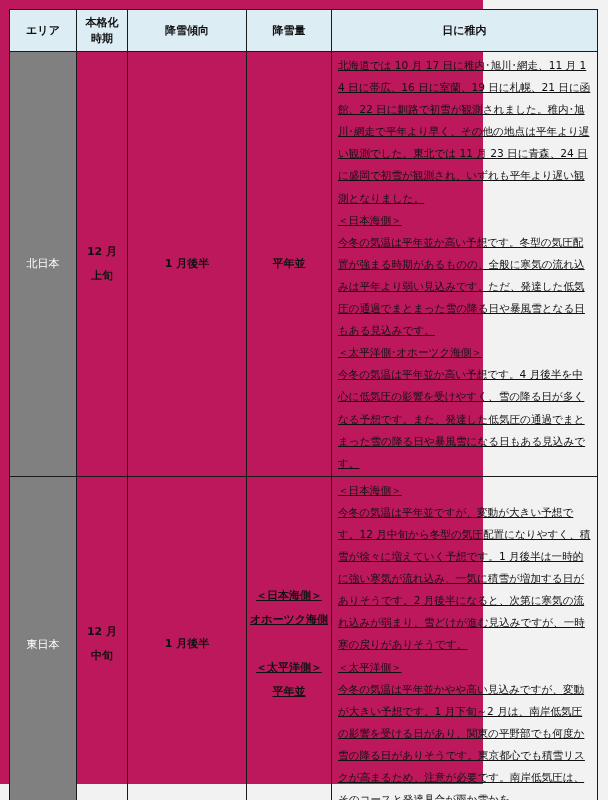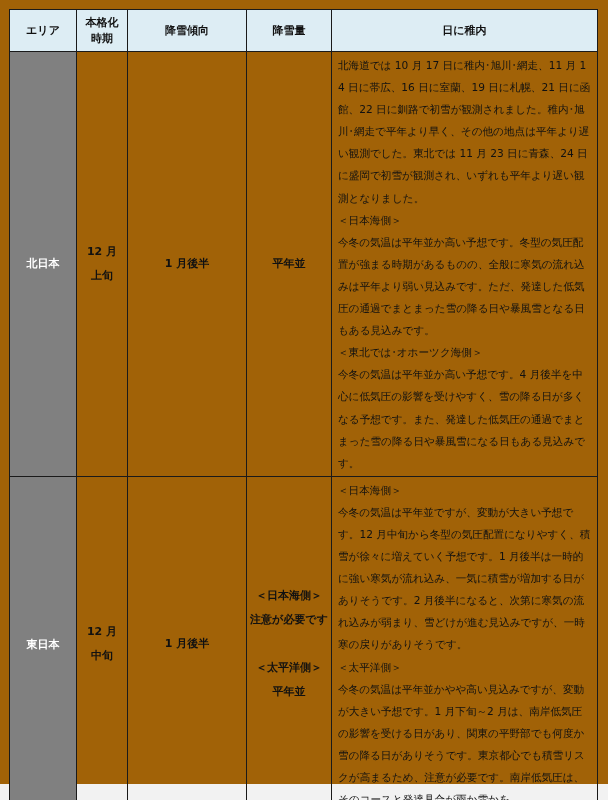--- a/index.html
+++ b/index.html
@@ -3,22 +3,22 @@
 <meta charset="utf-8">
 <style>
   html, body { margin: 0; padding: 0; }
   body {
     width: 608px; height: 800px; overflow: hidden;
     background: #f2f2f2;
     font-family: "DejaVu Sans", "Liberation Sans", sans-serif;
     color: #111;
   }
   .page {
-    position: absolute; left: 0; top: 0; width: 608px; height: 784px;
-    background: #a16207;
+    position: absolute; left: 0; top: 0; width: 483px; height: 784px;
+    background: #be185d;
   }
   table {
     position: absolute; left: 9px; top: 9px;
     border-collapse: collapse;
     table-layout: fixed;
     width: 588px;
   }
   th, td {
     border: 1.5px solid #1a1a1a;
     padding: 0;
@@ -28,38 +28,38 @@
   th {
     background: #ddedf4;
     font-weight: bold;
     font-size: 11px;
     height: 41px;
     line-height: 16px;
   }
   td.area {
     background: #808080;
     color: #ffffff;
-    font-weight: bold;
+    font-weight: normal;
     font-size: 11px;
   }
   td.center {
     font-size: 11px;
     font-weight: bold;
     line-height: 24px;
   }
   td.desc {
     text-align: left;
     vertical-align: top;
     font-size: 10.6px;
     line-height: 22.1px;
     padding: 2px 5px 2px 6px;
     font-weight: normal;
     word-break: break-all;
   }
-  .para { display: block; }
+  .para { display: block; text-decoration: underline; }
   .bottom-cut td { border-bottom: 2px solid #333; }
   .row1 td { height: 410px; }
   .row2 td { height: 310px; }
 </style>
 </head>
 <body>
 
 <div class="page">
   <table>
     <colgroup>
@@ -87,34 +87,34 @@
         <td class="center">
           <span>12 月</span><br>
           <span>上旬</span>
         </td>
         <td class="center">1 月後半</td>
         <td class="center">平年並</td>
         <td class="desc">
           <span class="para">北海道では 10 月 17 日に稚内･旭川･網走、11 月 14 日に帯広、16 日に室蘭、19 日に札幌、21 日に函館、22 日に釧路で初雪が観測されました。稚内･旭川･網走で平年より早く、その他の地点は平年より遅い観測でした。東北では 11 月 23 日に青森、24 日に盛岡で初雪が観測され、いずれも平年より遅い観測となりました。</span>
           <span class="para">＜日本海側＞</span>
           <span class="para">今冬の気温は平年並か高い予想です。冬型の気圧配置が強まる時期があるものの、全般に寒気の流れ込みは平年より弱い見込みです。ただ、発達した低気圧の通過でまとまった雪の降る日や暴風雪となる日もある見込みです。</span>
-          <span class="para">＜東北では･オホーツク海側＞</span>
+          <span class="para">＜太平洋側･オホーツク海側＞</span>
           <span class="para">今冬の気温は平年並か高い予想です。4 月後半を中心に低気圧の影響を受けやすく、雪の降る日が多くなる予想です。また、発達した低気圧の通過でまとまった雪の降る日や暴風雪になる日もある見込みです。</span>
         </td>
       </tr>
       <tr class="row2 bottom-cut">
         <td class="area">東日本</td>
         <td class="center">
           <span>12 月</span><br>
           <span>中旬</span>
         </td>
         <td class="center">1 月後半</td>
         <td class="center">
           <span class="para">＜日本海側＞</span>
-          <span class="para">注意が必要です</span>
+          <span class="para">オホーツク海側</span>
           <span class="para" style="height:24px"></span>
           <span class="para">＜太平洋側＞</span>
           <span class="para">平年並</span>
         </td>
         <td class="desc">
           <span class="para">＜日本海側＞</span>
           <span class="para">今冬の気温は平年並ですが、変動が大きい予想です。12 月中旬から冬型の気圧配置になりやすく、積雪が徐々に増えていく予想です。1 月後半は一時的に強い寒気が流れ込み、一気に積雪が増加する日がありそうです。2 月後半になると、次第に寒気の流れ込みが弱まり、雪どけが進む見込みですが、一時寒の戻りがありそうです。</span>
           <span class="para">＜太平洋側＞</span>
           <span class="para">今冬の気温は平年並かやや高い見込みですが、変動が大きい予想です。1 月下旬～2 月は、南岸低気圧の影響を受ける日があり、関東の平野部でも何度か雪の降る日がありそうです。東京都心でも積雪リスクが高まるため、注意が必要です。南岸低気圧は、そのコースと発達具合が雨か雪かを</span>
         </td>

